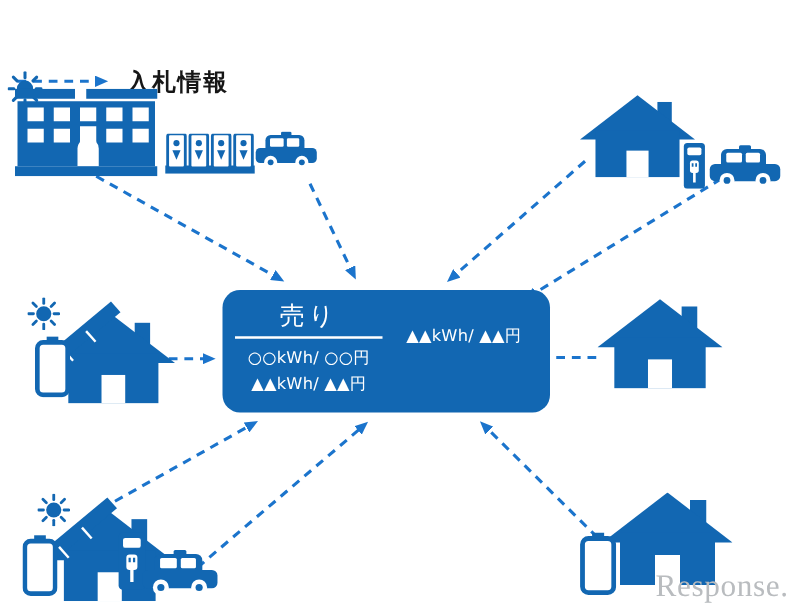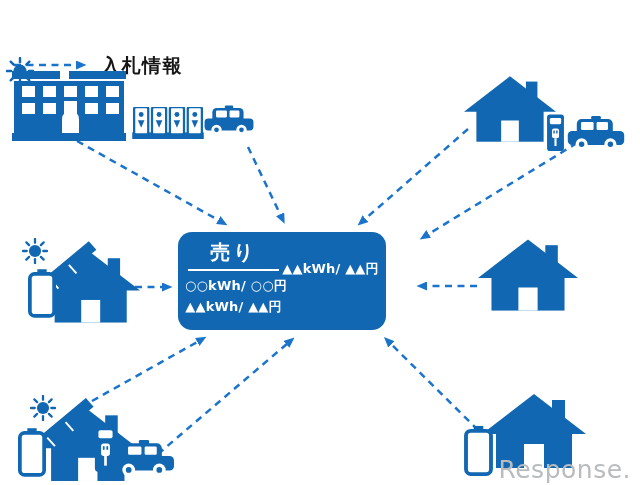--- a/index.html
+++ b/index.html
@@ -14,34 +14,34 @@
   .fw{fill:#ffffff;}
   .sw{stroke:#ffffff;}
   .battery-body{fill:#ffffff;stroke:var(--blue);stroke-width:4;}
   .post{fill:#ffffff;stroke:var(--blue);stroke-width:2.4;}
   .ray{stroke:var(--blue);stroke-width:2.6;stroke-linecap:round;}
   .dash{stroke:var(--arrow);stroke-width:2.5;stroke-dasharray:7 5.5;fill:none;}
   .ahead{fill:var(--arrow);}
   .legend{position:absolute;left:10px;top:7px;display:flex;align-items:flex-end;gap:9px;margin-top:44px;}
   .legend-label{font-size:19px;font-weight:bold;color:var(--ink);letter-spacing:1.5px;}
   .board{
-    position:absolute;left:178px;top:232px;width:208px;height:98px;
+    position:absolute;left:178px;top:232px;width:262px;height:98px;
     background:var(--blue);border-radius:14px;display:flex;box-sizing:border-box;
-    padding:7px 7px 16px 7px;color:var(--onblue);font-weight:bold;text-align:center;
+    padding:7px 7px 16px 7px;color:var(--onblue);font-weight:normal;text-align:center;
   }
   .col{flex:1;min-width:0;}
   .col-header{font-size:20px;letter-spacing:3px;padding-bottom:3px;border-bottom:2.5px solid #fff;margin:0 3px;}
   .col-line{font-size:13px;letter-spacing:0.2px;white-space:nowrap;}
   .sell .col-line.l0{margin-top:6px;}
   .sell .col-line.l1{margin-top:3px;}
   .buy .col-line.l0{margin-top:21px;}
   .buy .col-line.l1{margin-top:7px;}
   .watermark{
     position:absolute;right:9px;bottom:1px;font-size:25px;color:var(--wm);
-    letter-spacing:0.5px;font-weight:400;
+    letter-spacing:0.5px;font-weight:400;font-family:Liberation Serif, serif;
   }
 </style>
 </head>
 <body>
 
 <div class="stage" style="--blue: #1267b2; --arrow: #1b74cc; --onblue: #ffffff; --ink: #161616; --wm: #b9bcbf;">
 
   <svg width="0" height="0" style="position:absolute" aria-hidden="true">
     <defs>
       <marker id="mk" markerUnits="userSpaceOnUse" markerWidth="11" markerHeight="9" refX="2" refY="4.5" orient="auto">

